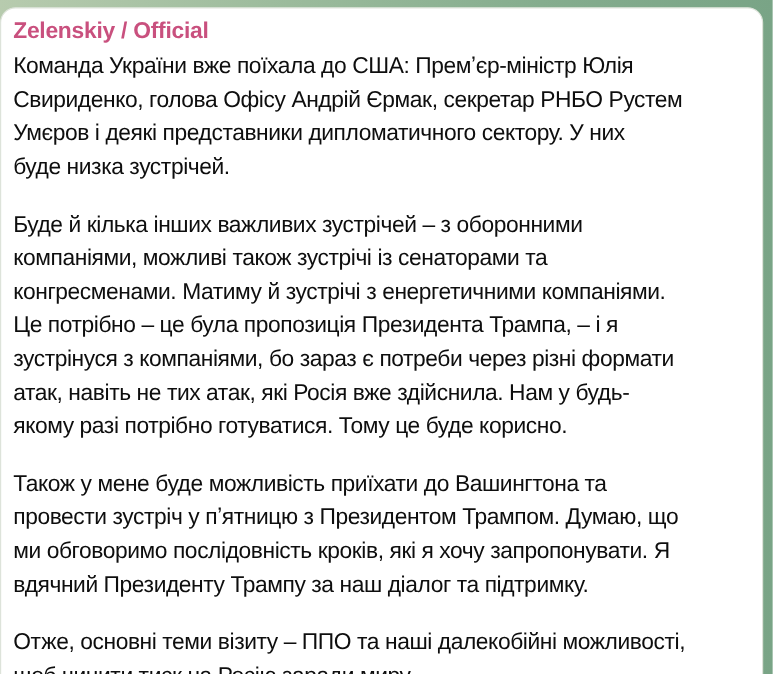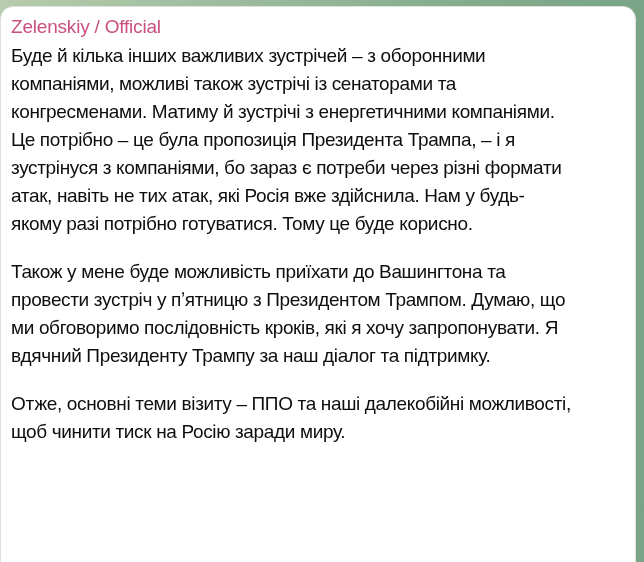--- a/index.html
+++ b/index.html
@@ -24,21 +24,21 @@
     width: 636px;
     height: 580px;
     background: #ffffff;
     border: 1px solid #dde3da;
     border-radius: 13px 13px 0 0;
     box-sizing: border-box;
     padding: 7px 10px 0 10px;
   }
   .channel-name {
     font-size: 19px;
-    font-weight: 400;
+    font-weight: 700;
     letter-spacing: -0.2px;
     color: #c9507e;
     line-height: 26px;
     margin: 0 0 2px 0;
     cursor: pointer;
     display: inline-block;
   }
   .message-text {
     color: #0e0e0e;
     font-size: 19px;
@@ -53,20 +53,24 @@
     margin-bottom: 0;
   }
 </style>
 </head>
 <body>
 
 <div class="chat-bg">
   <div class="bubble">
     <span class="channel-name">Zelenskiy / Official</span>
     <div class="message-text">
+        <p>Команда України вже поїхала до США: Премʼєр-міністр Юлія
+Свириденко, голова Офісу Андрій Єрмак, секретар РНБО Рустем
+Умєров і деякі представники дипломатичного сектору. У них
+буде низка зустрічей.</p>
         <p>Буде й кілька інших важливих зустрічей – з оборонними
 компаніями, можливі також зустрічі із сенаторами та
 конгресменами. Матиму й зустрічі з енергетичними компаніями.
 Це потрібно – це була пропозиція Президента Трампа, – і я
 зустрінуся з компаніями, бо зараз є потреби через різні формати
 атак, навіть не тих атак, які Росія вже здійснила. Нам у будь-
 якому разі потрібно готуватися. Тому це буде корисно.</p>
         <p>Також у мене буде можливість приїхати до Вашингтона та
 провести зустріч у пʼятницю з Президентом Трампом. Думаю, що
 ми обговоримо послідовність кроків, які я хочу запропонувати. Я

